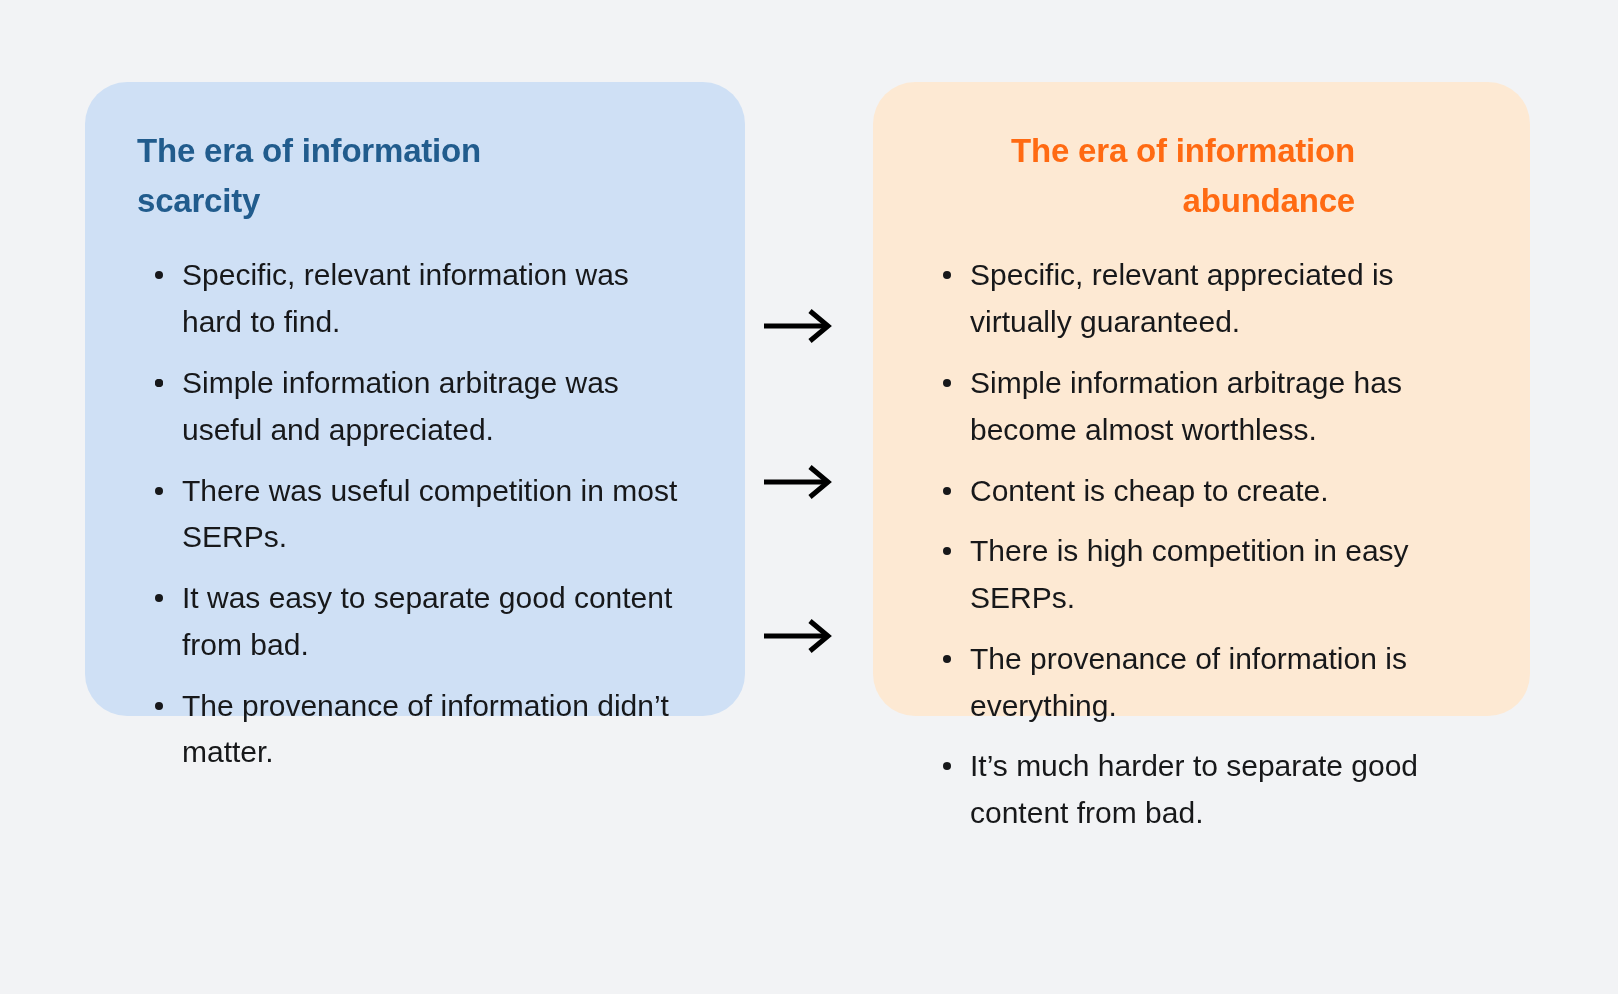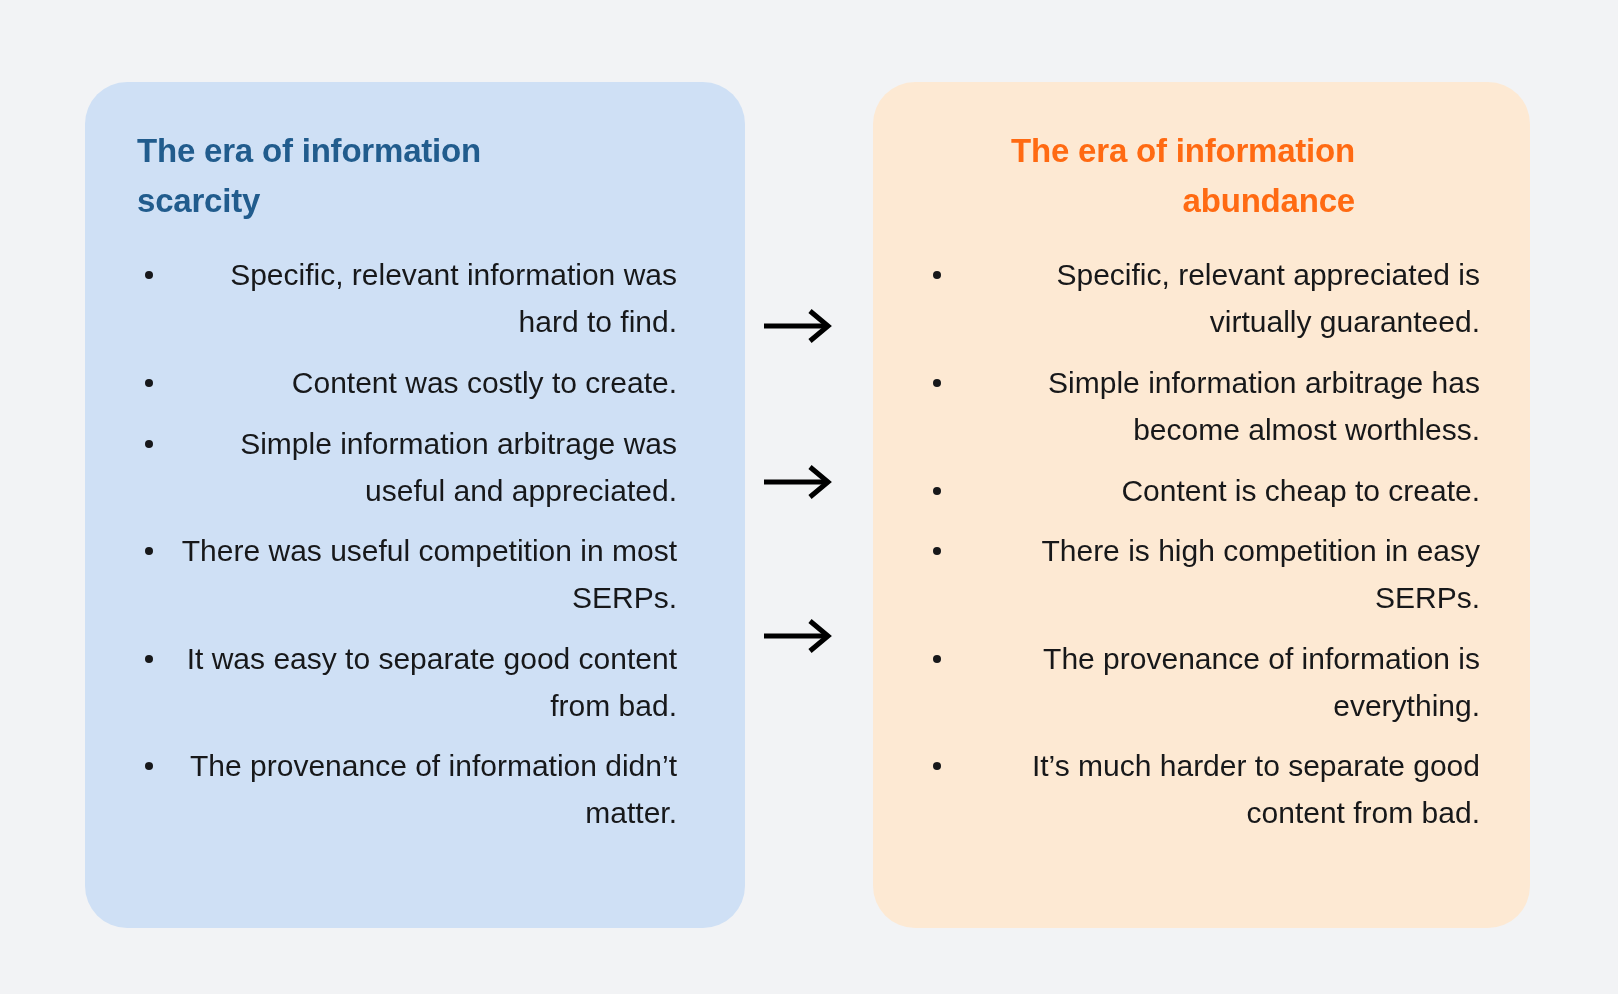--- a/index.html
+++ b/index.html
@@ -16,21 +16,21 @@
   .canvas {
     position: relative;
     width: 1618px;
     height: 994px;
   }
 
   
   .card {
     position: absolute;
     top: 82px;
-    height: 846px;
+    height: 634px;
     border-radius: 42px;
     box-sizing: border-box;
     padding: 44px 40px 0 52px;
   }
   .card-left {
     left: 85px;
     width: 660px;
     background: #cfe0f5;
   }
   .card-right {
@@ -45,26 +45,25 @@
     line-height: 1.52;
     letter-spacing: -0.2px;
     margin: 0 0 26px 0;
     max-width: 430px;
   }
   .title-blue { color: #215c8d; }
   .title-orange { color: #ff6a12; text-align: right; }
 
   .bullets {
     list-style: none;
-    margin: 0;
+    margin: 10px;
     padding: 0;
     color: #17181a;
     font-size: 30px;
     line-height: 1.56;
-    text-align: right;
   }
   .bullets li {
     position: relative;
     padding-left: 35px;
     margin-bottom: 14px;
     max-width: 505px;
   }
   .card-right .bullets li { max-width: 520px; }
   .bullets li .dot {
     position: absolute;
@@ -95,21 +94,20 @@
 
   <div class="card card-left">
     <h2 class="card-title title-blue">The era of information scarcity</h2>
     <ul class="bullets">
       <li>
         <span class="dot"></span>
         <span>Specific, relevant information was hard to find.</span>
       </li>
       <li>
         <span class="dot"></span>
-        <span>Content was costly to create.</span>
       </li>
       <li>
         <span class="dot"></span>
         <span>Simple information arbitrage was useful and appreciated.</span>
       </li>
       <li>
         <span class="dot"></span>
         <span>There was useful competition in most SERPs.</span>
       </li>
       <li>

